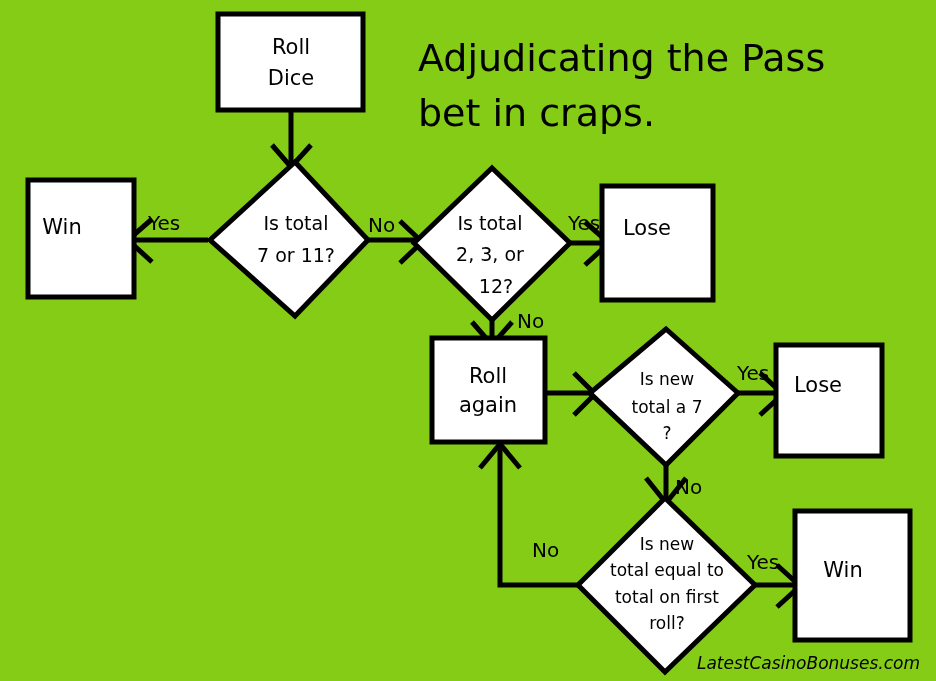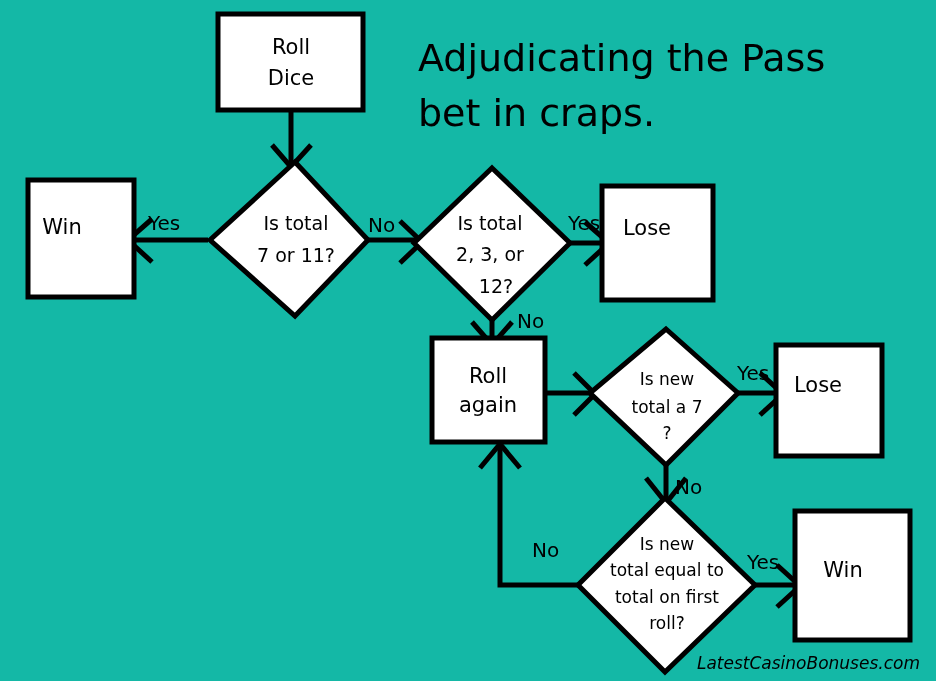--- a/index.html
+++ b/index.html
@@ -4,21 +4,21 @@
 <style>
   html, body {
     margin: 0;
     padding: 0;
     background: #ffffff;
   }
   #canvas {
     position: relative;
     width: 936px;
     height: 681px;
-    background: #14b8a6;
+    background: #84cc16;
     overflow: hidden;
     font-family: "DejaVu Sans", sans-serif;
   }
   svg#flow {
     position: absolute;
     left: 0;
     top: 0;
     width: 936px;
     height: 681px;
   }

